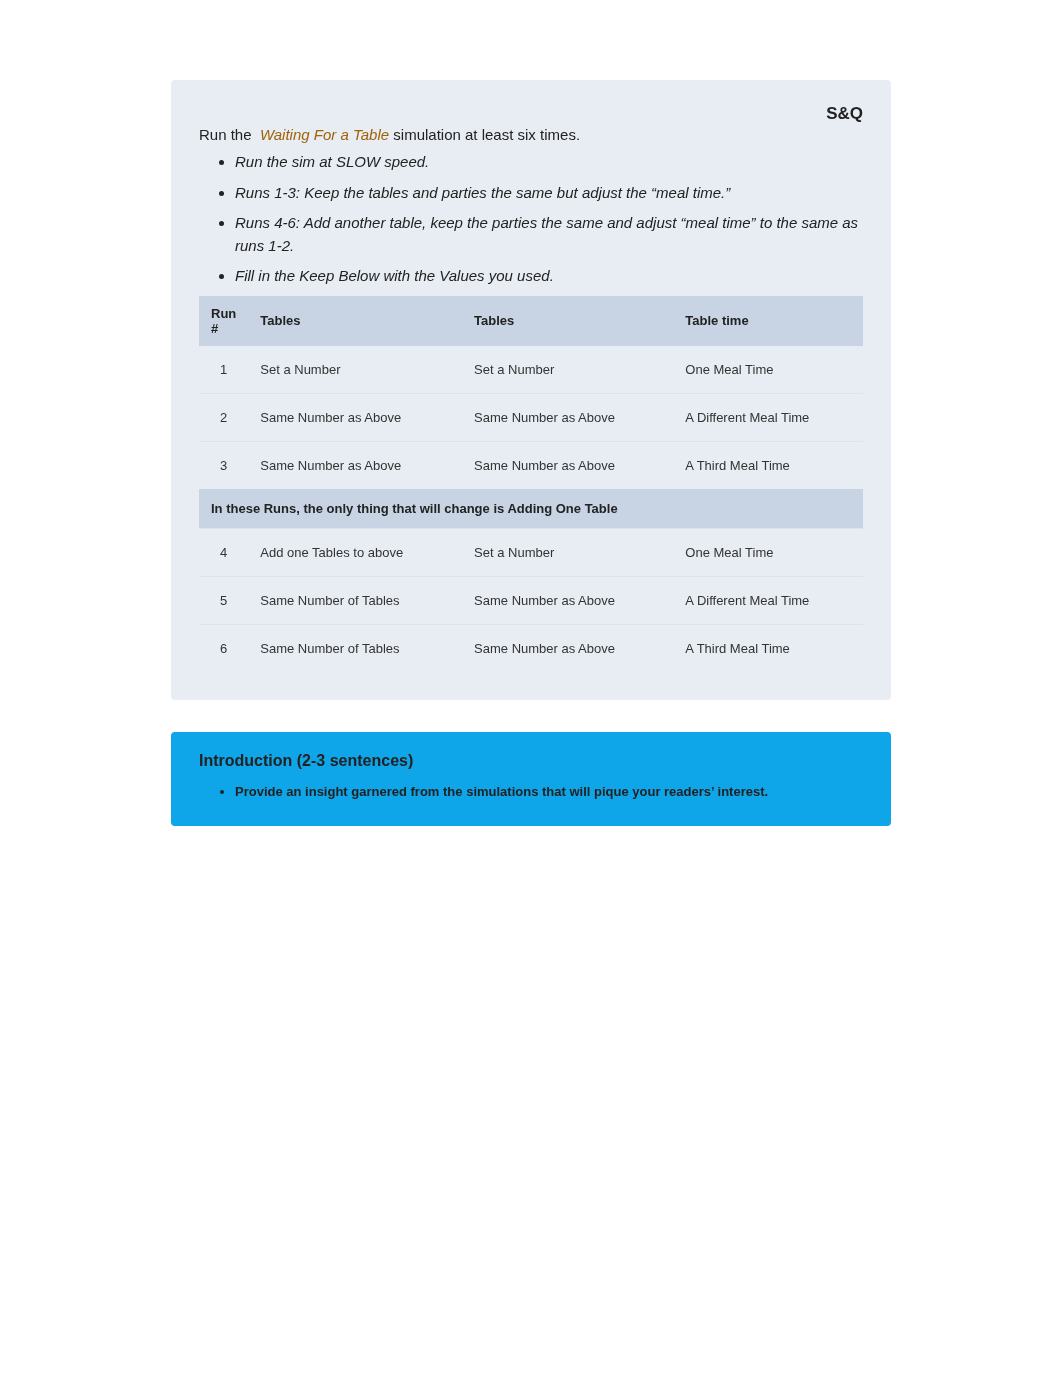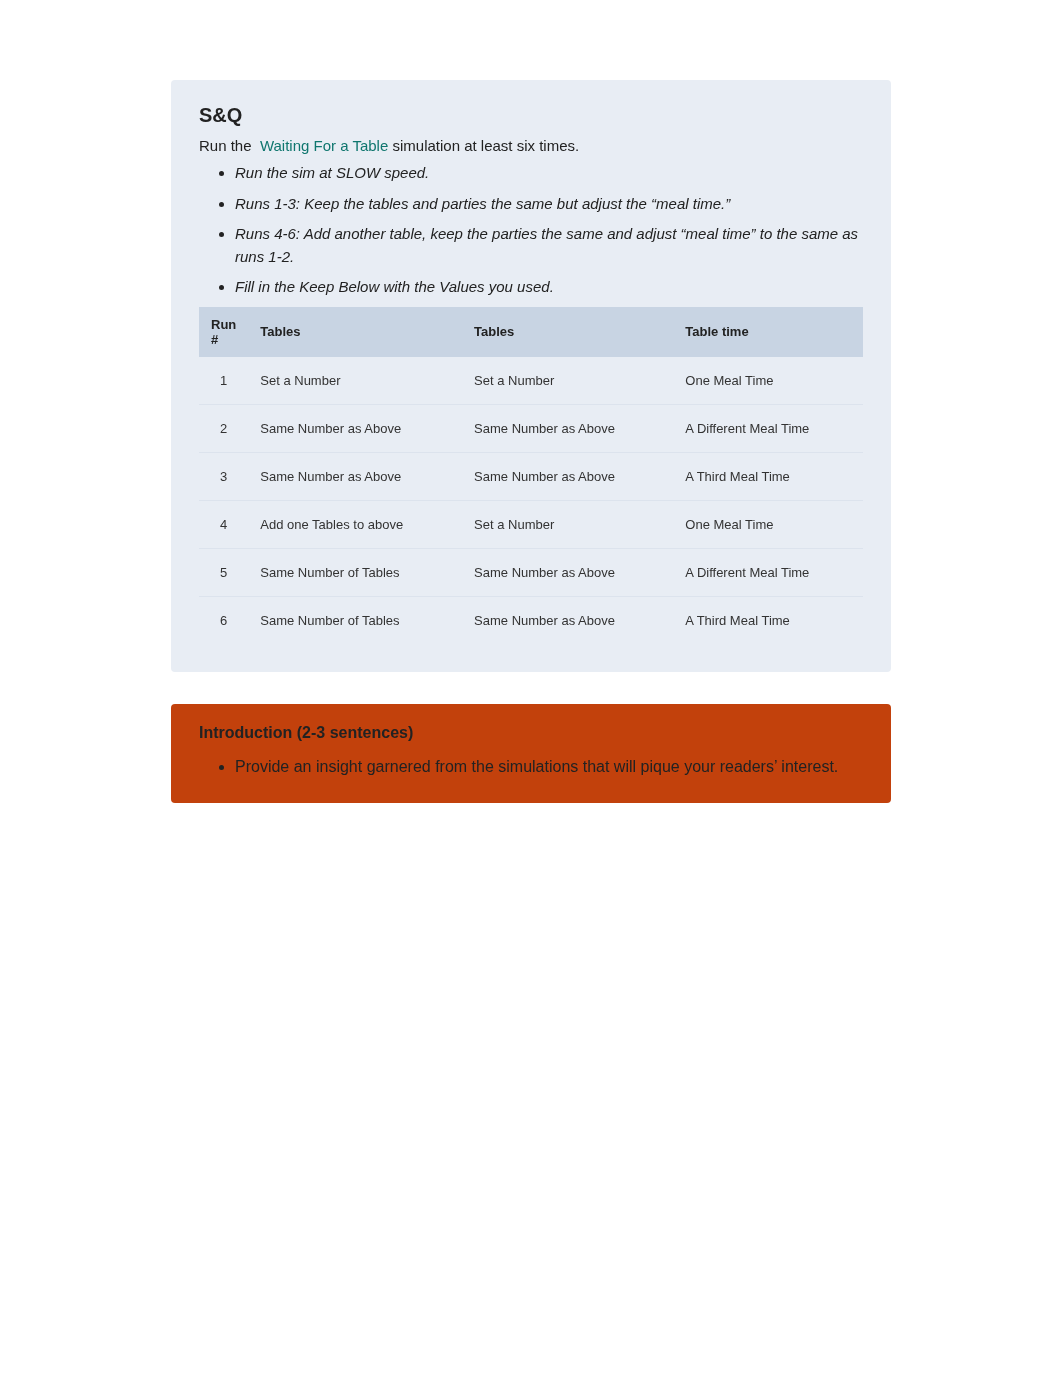--- a/index.html
+++ b/index.html
@@ -17,37 +17,39 @@
       padding: 80px 20px 80px 20px;
     }
     .card {
       background: #e8edf4;
       border-radius: 4px;
       padding: 24px 28px 28px 28px;
       margin-bottom: 24px;
     }
     .card-title {
       font-weight: bold;
-      font-size: 20px;
-      margin-bottom: 10px;
-      color: #222;
+      font-size: 17px;
+      margin-bottom: 2px;
+      color: #222;
+      text-align: right;
     }
     .card-text {
       font-size: 15px;
       margin-bottom: 8px;
       color: #222;
     }
     .card-link {
       color: #1a73e8;
       text-decoration: none;
       font-size: 15px;
     }
     .card-link-italic {
-      color: #0f766e;
+      color: #a16207;
       text-decoration: none;
+      font-style: italic;
     }
     .bullet-list {
       list-style: disc;
       padding-left: 36px;
       margin-bottom: 8px;
       font-style: italic;
     }
     .bullet-list li {
       margin-bottom: 8px;
       font-size: 15px;
@@ -85,37 +87,38 @@
       font-size: 13px;
       padding: 12px 12px;
       color: #222;
     }
     .run-num {
       text-align: center;
       width: 48px;
     }
     
     .intro-card {
-      background: #c2410c;
+      background: #0ea5e9;
       border-radius: 4px;
       padding: 20px 28px 24px 28px;
       margin-top: 32px;
     }
     .intro-card-title {
       font-weight: bold;
       font-size: 16px;
       margin-bottom: 12px;
     }
     .intro-bullet-list {
       list-style: disc;
       padding-left: 36px;
     }
     .intro-bullet-list li {
-      font-size: 16px;
+      font-size: 13px;
       line-height: 1.6;
+      font-weight: bold;
     }
   </style>
 </head>
 <body>
 
 <div class="page-wrapper">
 
   <div class="card">
     <div class="card-title">S&amp;Q</div>
 
@@ -157,20 +160,23 @@
           <td>A Different Meal Time</td>
         </tr>
 
         <tr class="table-row">
           <td class="run-num">3</td>
           <td>Same Number as Above</td>
           <td>Same Number as Above</td>
           <td>A Third Meal Time</td>
         </tr>
 
+        <tr class="table-section-header">
+          <td colspan="4">In these Runs, the only thing that will change is Adding One Table</td>
+        </tr>
 
         <tr class="table-row">
           <td class="run-num">4</td>
           <td>Add one Tables to above</td>
           <td>Set a Number</td>
           <td>One Meal Time</td>
         </tr>
 
         <tr class="table-row">
           <td class="run-num">5</td>

